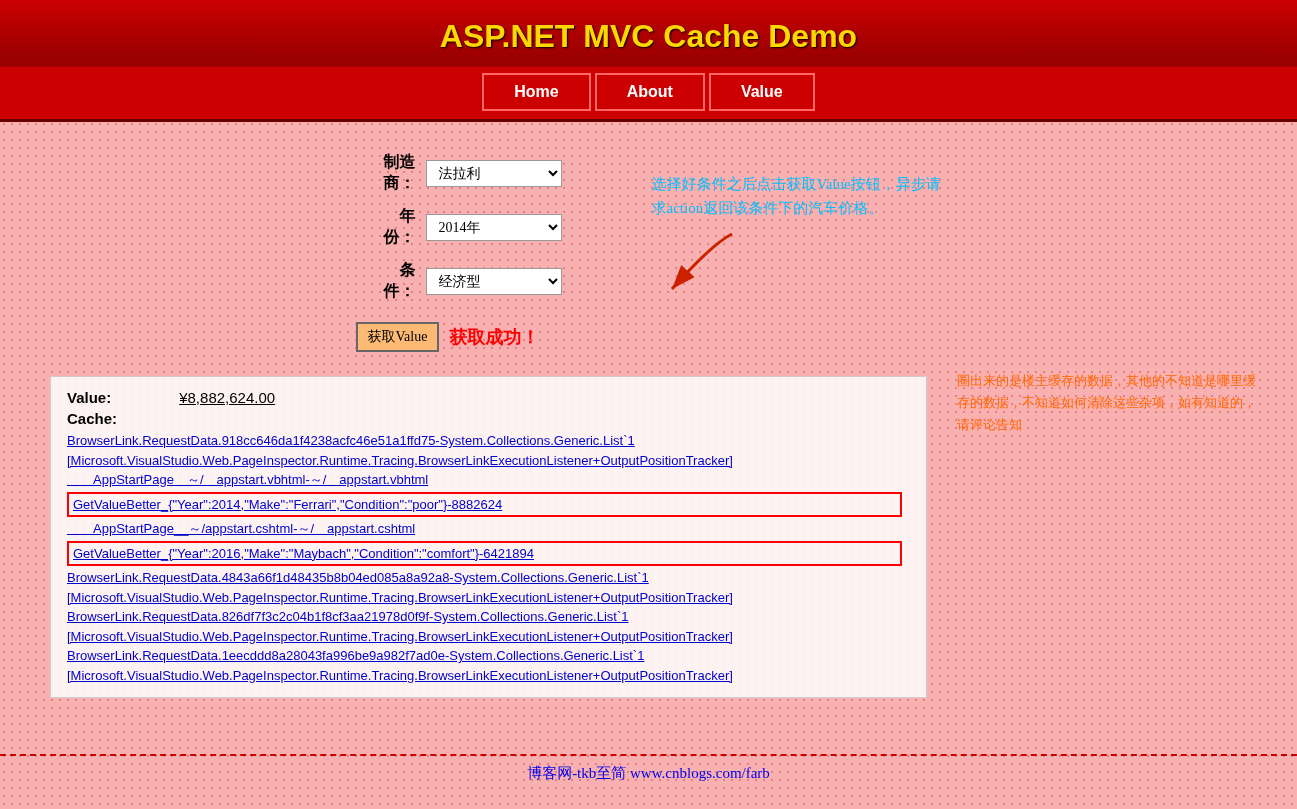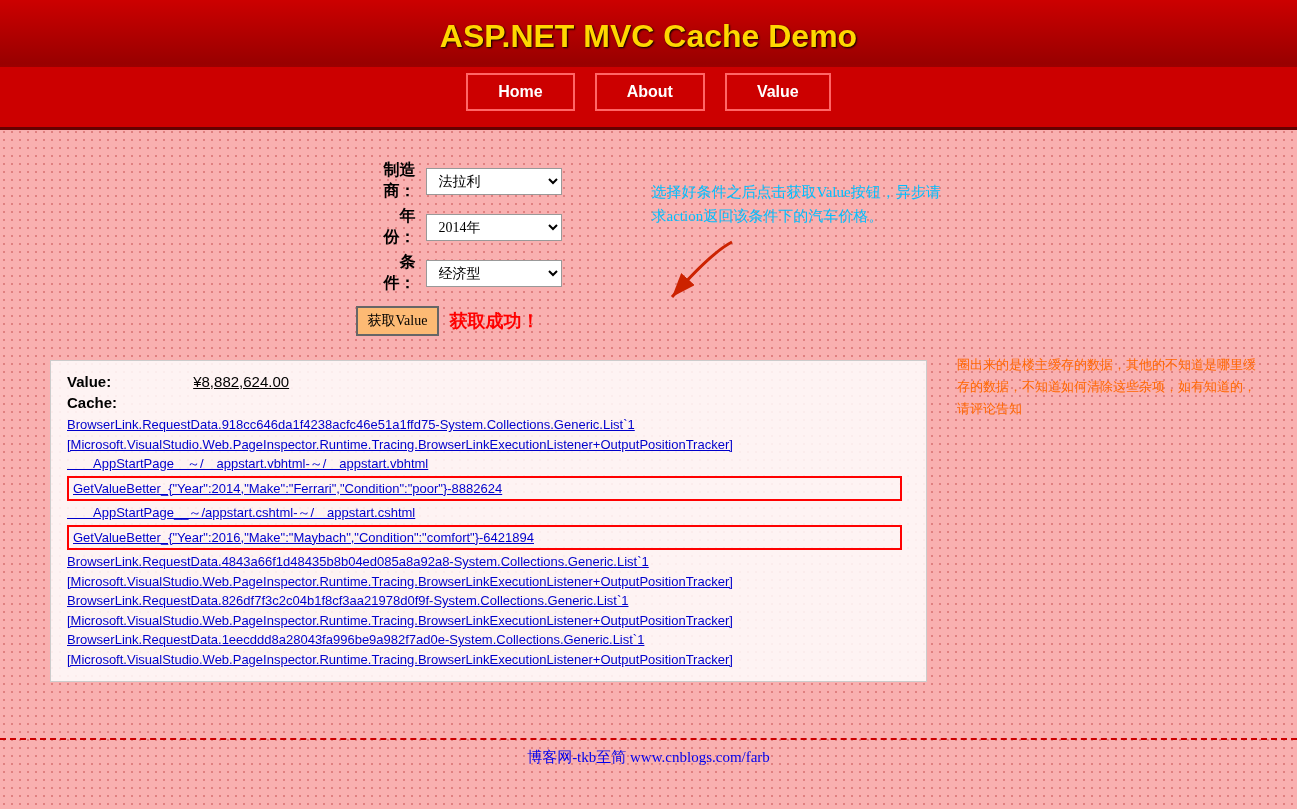--- a/index.html
+++ b/index.html
@@ -21,24 +21,24 @@
     .header-title {
       color: #FFD700;
       font-size: 32px;
       font-weight: bold;
       font-family: Arial, sans-serif;
       padding: 10px 0 12px 0;
       text-shadow: 1px 1px 2px #000;
     }
     .nav-bar {
       background: #cc0000;
-      padding: 6px 0 16px 0;
+      padding: 6px 0 8px 0;
       display: flex;
       justify-content: center;
-      gap: 16px;
+      gap: 0;
     }
     .nav-item {
       border: 2px solid #ff6666;
       color: #fff;
       font-size: 16px;
       font-weight: bold;
       font-family: Arial, sans-serif;
       padding: 8px 30px;
       cursor: pointer;
       background: transparent;
@@ -56,21 +56,21 @@
     .form-section {
       display: flex;
       justify-content: center;
       align-items: flex-start;
       margin-top: 10px;
       gap: 60px;
     }
     .form-fields {
       display: flex;
       flex-direction: column;
-      gap: 4px;
+      gap: 12px;
     }
     .form-row {
       display: flex;
       align-items: center;
       gap: 10px;
     }
     .form-label {
       color: #000;
       font-size: 16px;
       font-weight: bold;
@@ -263,21 +263,21 @@
         </defs>
         <path d="M100,10 Q80,20 40,65" stroke="#cc2200" stroke-width="3" fill="none" marker-end="url(#arrowhead)"></path>
       </svg>
     </div>
   </div>
 
   <div class="bottom-section" style="margin-top:8px;">
     <div class="cache-block">
       <div class="value-cache-section">
 
-        <div style="display:flex; align-items:center; gap:62px; margin-bottom:4px;">
+        <div style="display:flex; align-items:center; gap:48px; margin-bottom:4px;">
           <span class="value-label">Value:</span>
           <span class="value-amount">¥8,882,624.00</span>
         </div>
 
         <div class="cache-label">Cache:</div>
 
         <div class="cache-entries" id="cache-entries-container">
         <div class="cache-entry">BrowserLink.RequestData.918cc646da1f4238acfc46e51a1ffd75-System.Collections.Generic.List`1</div><div class="cache-entry">[Microsoft.VisualStudio.Web.PageInspector.Runtime.Tracing.BrowserLinkExecutionListener+OutputPositionTracker]</div><div class="cache-entry">　　AppStartPage　～/　appstart.vbhtml-～/　appstart.vbhtml</div><div class="cache-entry highlighted" style="color: rgb(0, 0, 204); border: 2px solid red; display: inline-block; padding: 1px 4px; margin: 2px 0px; width: calc(100% - 8px);">GetValueBetter_{"Year":2014,"Make":"Ferrari","Condition":"poor"}-8882624</div><div class="cache-entry">　　AppStartPage__～/appstart.cshtml-～/　appstart.cshtml</div><div class="cache-entry highlighted" style="color: rgb(0, 0, 204); border: 2px solid red; display: inline-block; padding: 1px 4px; margin: 2px 0px; width: calc(100% - 8px);">GetValueBetter_{"Year":2016,"Make":"Maybach","Condition":"comfort"}-6421894</div><div class="cache-entry">BrowserLink.RequestData.4843a66f1d48435b8b04ed085a8a92a8-System.Collections.Generic.List`1</div><div class="cache-entry">[Microsoft.VisualStudio.Web.PageInspector.Runtime.Tracing.BrowserLinkExecutionListener+OutputPositionTracker]</div><div class="cache-entry">BrowserLink.RequestData.826df7f3c2c04b1f8cf3aa21978d0f9f-System.Collections.Generic.List`1</div><div class="cache-entry">[Microsoft.VisualStudio.Web.PageInspector.Runtime.Tracing.BrowserLinkExecutionListener+OutputPositionTracker]</div><div class="cache-entry">BrowserLink.RequestData.1eecddd8a28043fa996be9a982f7ad0e-System.Collections.Generic.List`1</div><div class="cache-entry">[Microsoft.VisualStudio.Web.PageInspector.Runtime.Tracing.BrowserLinkExecutionListener+OutputPositionTracker]</div></div>
       </div>
     </div>

